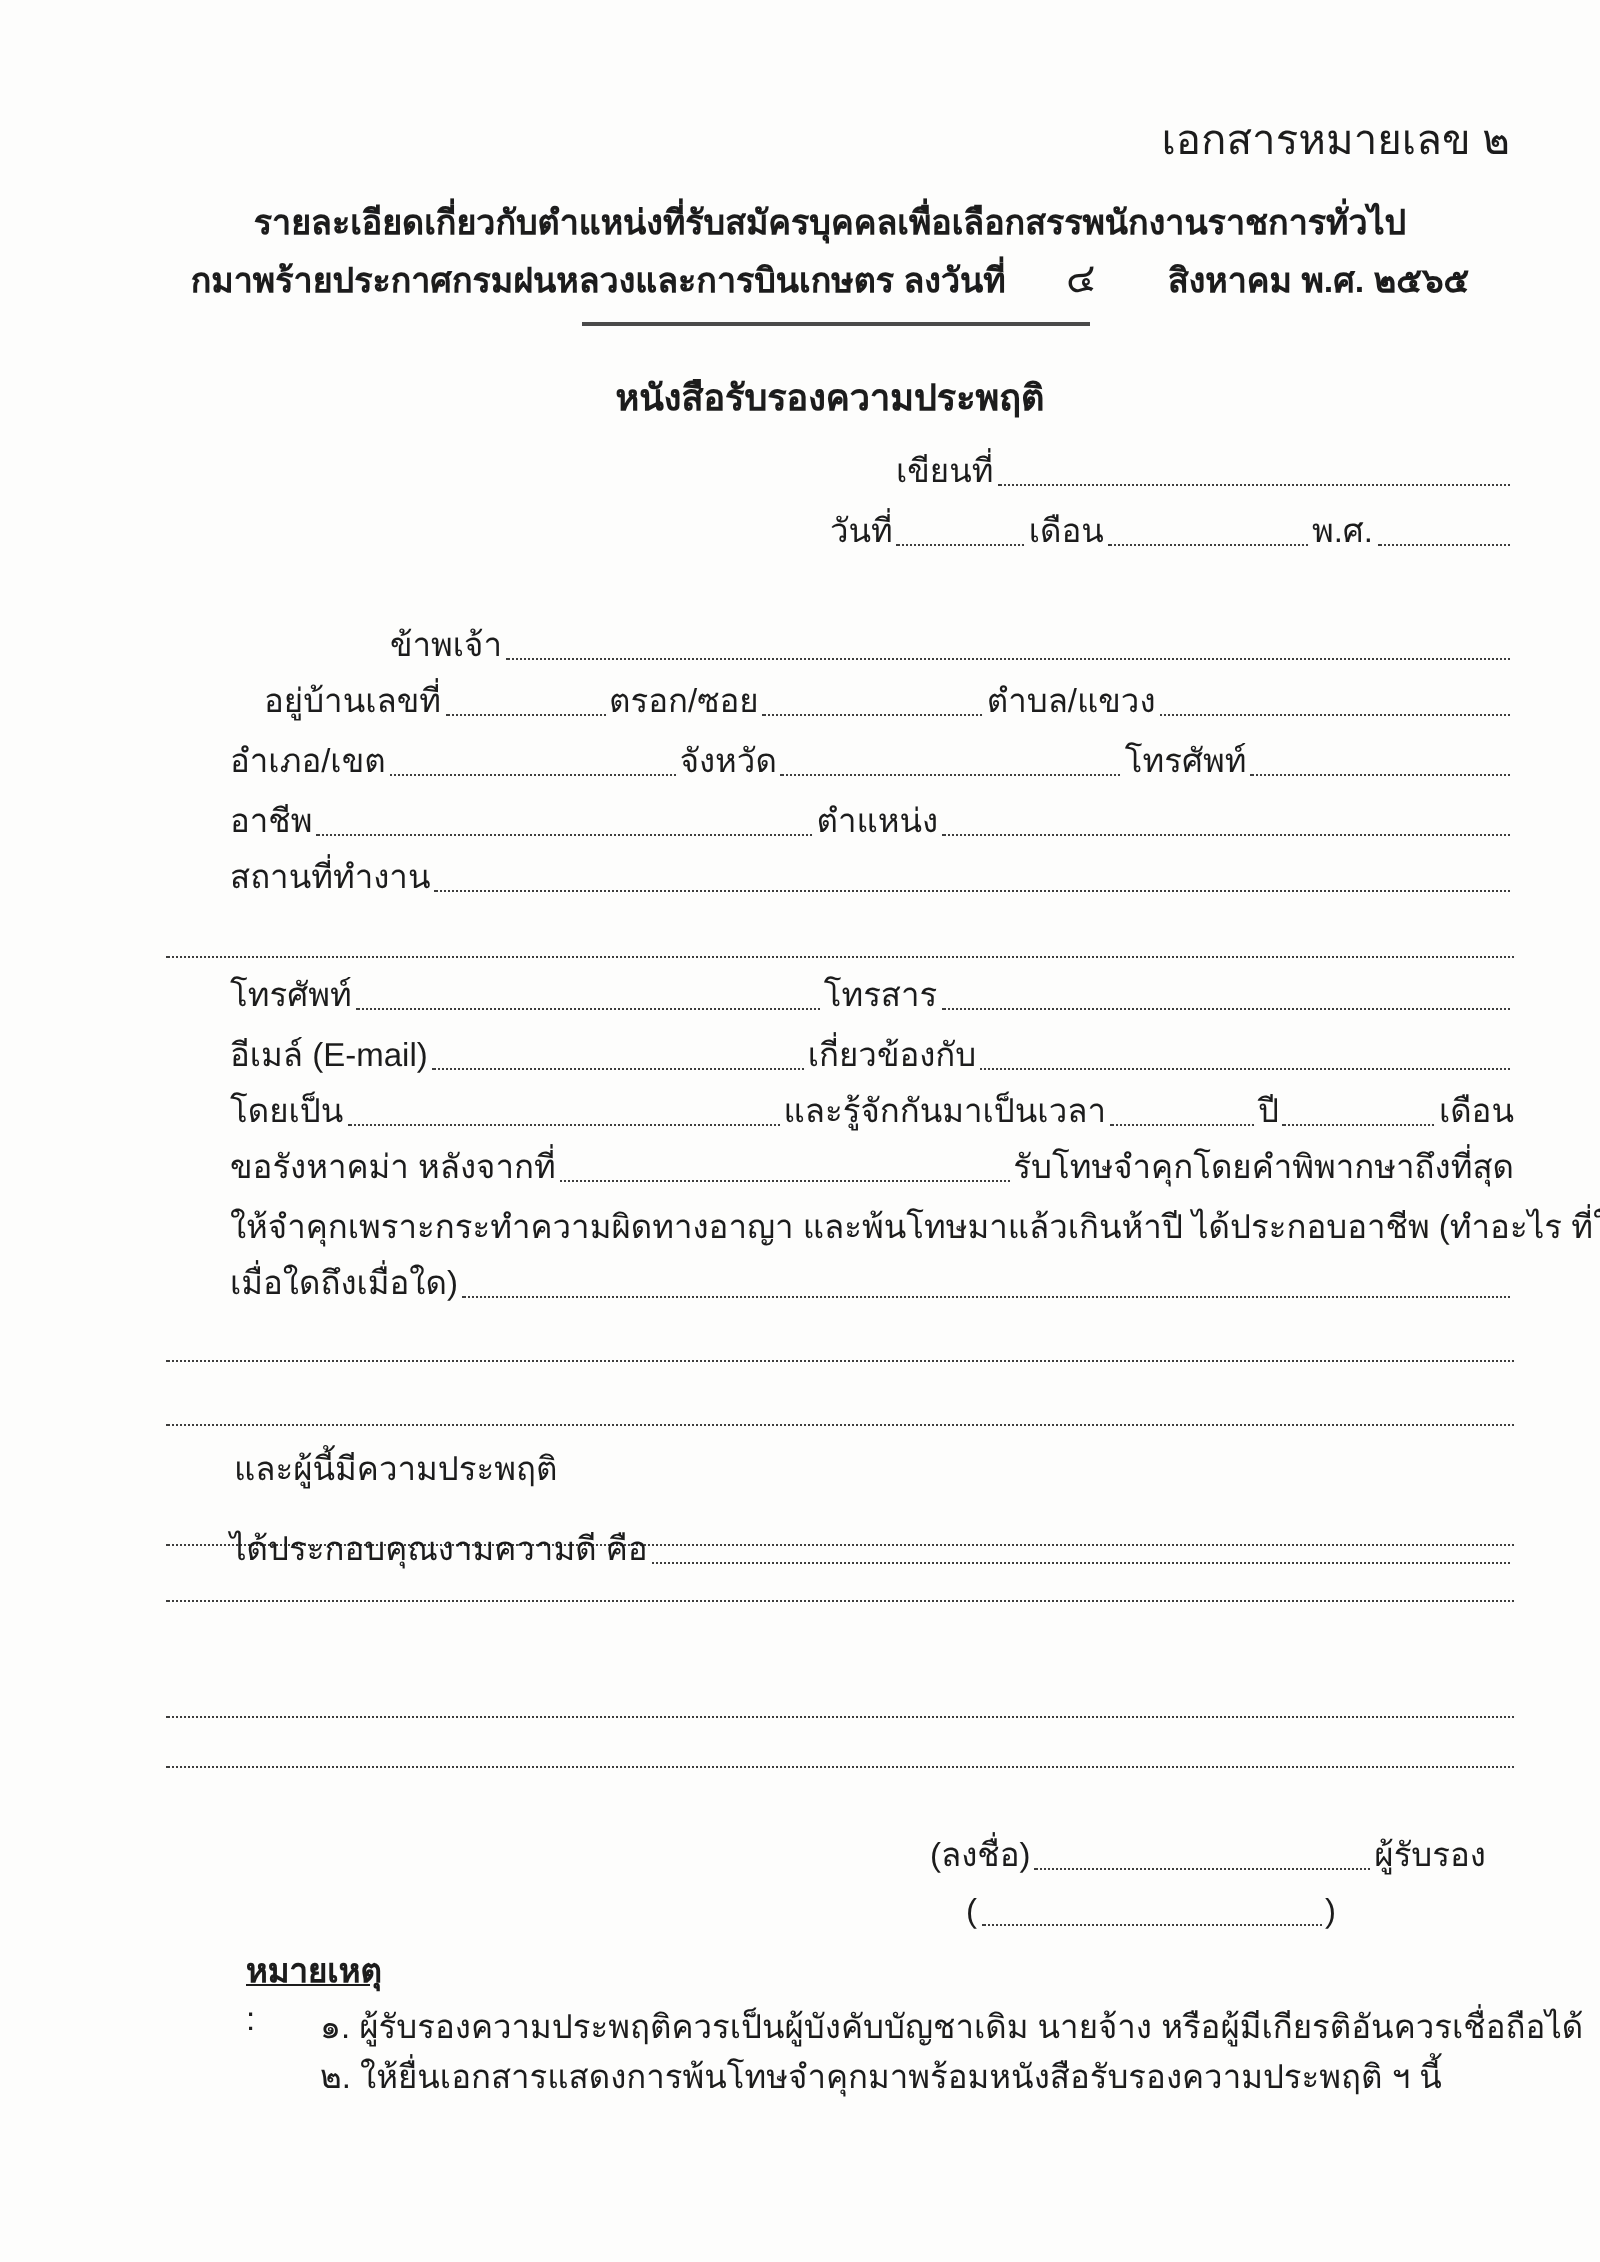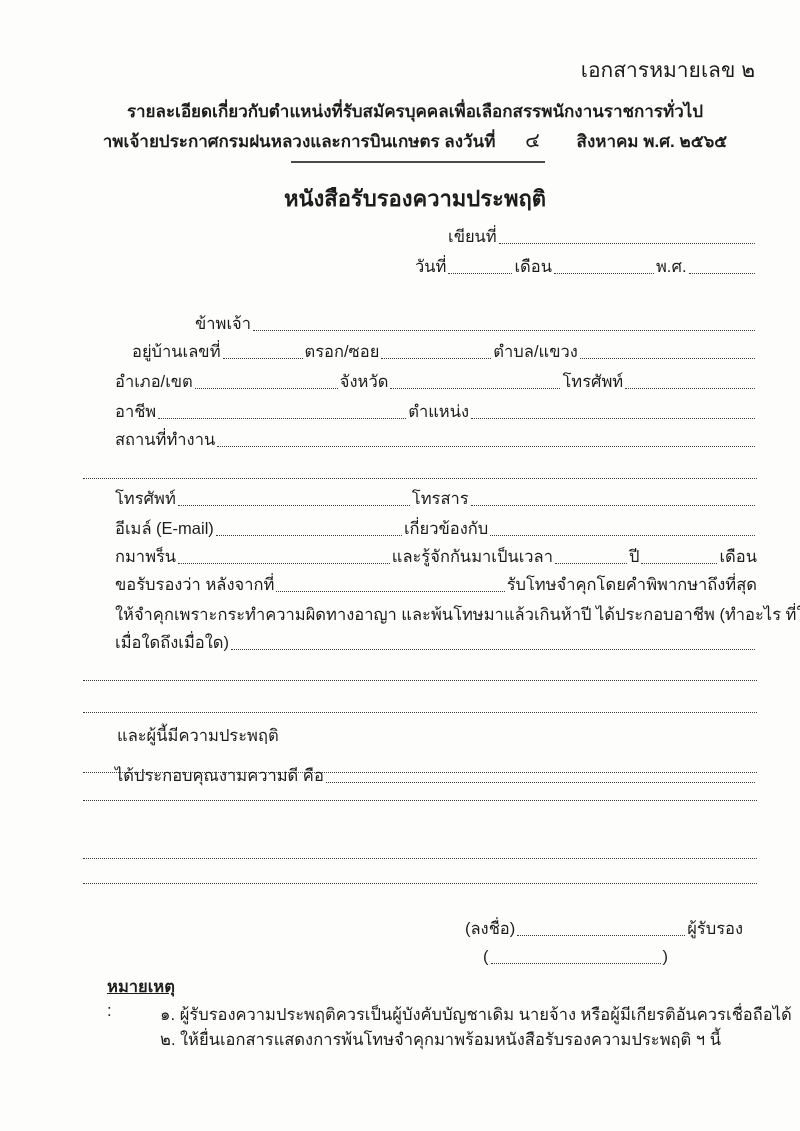--- a/index.html
+++ b/index.html
@@ -9,38 +9,38 @@
     font-family:"Liberation Sans","DejaVu Sans",sans-serif;
     font-size:16.5px;
   }
   .row{position:absolute;display:flex;align-items:baseline;white-space:nowrap;height:24px;line-height:24px;padding-left:30px;}
   .row.center{left:0;right:0;justify-content:center;}
   .lbl{flex:0 0 auto;}
   .d{flex:0 0 auto;border-bottom:1.6px dotted #3d3d3d;height:4px;margin:0 2px;transform:translateY(2px);}
   .df{flex:1 1 auto;}
   .dotline{position:absolute;border-bottom:1.6px dotted #3d3d3d;height:0;}
   .title1{font-size:17px;font-weight:bold;}
-  .formtitle{font-size:22px;font-weight:bold;}
+  .formtitle{font-size:18px;font-weight:bold;}
   .hand{display:inline-block;font-size:20px;margin:0 36px 0 30px;transform:rotate(-4deg);font-weight:400;}
   .rule{position:absolute;border-top:2px solid #4a4a4a;height:0;}
   .note-title{text-decoration:underline;font-weight:bold;}
   .docnum{position:absolute;right:45px;top:53px;font-size:21px;}
 </style>
 </head>
 <body>
 
 <div class="page">
 
   <div class="docnum">เอกสารหมายเลข ๒</div>
 
   <div class="row center" style="top:100px;">
     <span class="title1">รายละเอียดเกี่ยวกับตำแหน่งที่รับสมัครบุคคลเพื่อเลือกสรรพนักงานราชการทั่วไป</span>
   </div>
   <div class="row center" style="top:128px;">
-    <span class="title1">าพเจ้ายประกาศกรมฝนหลวงและการบินเกษตร ลงวันที่</span>
+    <span class="title1">กมาพร้ายประกาศกรมฝนหลวงและการบินเกษตร ลงวันที่</span>
       <span class="hand">๔</span>
       <span class="title1">สิงหาคม พ.ศ. ๒๕๖๕</span>
   </div>
   <div class="rule" style="top:161px;left:291px;width:254px;"></div>
 
   <div class="row center" style="top:185px;height:28px;line-height:28px;">
     <span class="formtitle">หนังสือรับรองความประพฤติ</span>
   </div>
 
   <div class="row" style="top:224px;left:418px;right:43px;">
@@ -100,31 +100,31 @@
   </div>
 
   <div class="row" style="top:516px;left:85px;right:43px;">
     <span class="lbl">อีเมล์ (E-mail)</span>
     <span class="d" style="width:186px;"></span>
     <span class="lbl">เกี่ยวข้องกับ</span>
     <span class="d df"></span>
   </div>
 
   <div class="row" style="top:544px;left:85px;right:43px;">
-    <span class="lbl">กมาพร็น</span>
+    <span class="lbl">โดยเป็น</span>
     <span class="d df"></span>
     <span class="lbl">และรู้จักกันมาเป็นเวลา</span>
     <span class="d" style="width:72px;"></span>
     <span class="lbl">ปี</span>
     <span class="d" style="width:76px;"></span>
     <span class="lbl">เดือน</span>
   </div>
 
   <div class="row" style="top:572px;left:85px;right:43px;">
-    <span class="lbl">ขอรับรองว่า หลังจากที่</span>
+    <span class="lbl">ขอรังหาคม่า หลังจากที่</span>
     <span class="d df"></span>
     <span class="lbl">รับโทษจำคุกโดยคำพิพากษาถึงที่สุด</span>
   </div>
 
   <div class="row" style="top:602px;left:85px;right:43px;">
     <span class="lbl">ให้จำคุกเพราะกระทำความผิดทางอาญา  และพ้นโทษมาแล้วเกินห้าปี ได้ประกอบอาชีพ  (ทำอะไร ที่ใด ตั้งแต่</span>
   </div>
 
   <div class="row" style="top:630px;left:85px;right:43px;">
     <span class="lbl">เมื่อใดถึงเมื่อใด)</span>
@@ -154,21 +154,21 @@
     <span class="lbl">(ลงชื่อ)</span>
     <span class="d df"></span>
     <span class="lbl">ผู้รับรอง</span>
   </div>
   <div class="row" style="top:944px;left:453px;width:185px;">
     <span class="lbl">(</span>
     <span class="d df"></span>
     <span class="lbl">)</span>
   </div>
 
-  <div class="row" style="top:974px;left:77px;flex-direction:column;">
+  <div class="row" style="top:974px;left:93px;flex-direction:column;">
     <span class="note-title">หมายเหตุ</span>
       <span> :</span>
   </div>
   <div class="row" style="top:1002px;left:130px;">
     <span>๑. ผู้รับรองความประพฤติควรเป็นผู้บังคับบัญชาเดิม นายจ้าง หรือผู้มีเกียรติอันควรเชื่อถือได้</span>
   </div>
   <div class="row" style="top:1027px;left:130px;">
     <span>๒. ให้ยื่นเอกสารแสดงการพ้นโทษจำคุกมาพร้อมหนังสือรับรองความประพฤติ ฯ นี้</span>
   </div>
 

